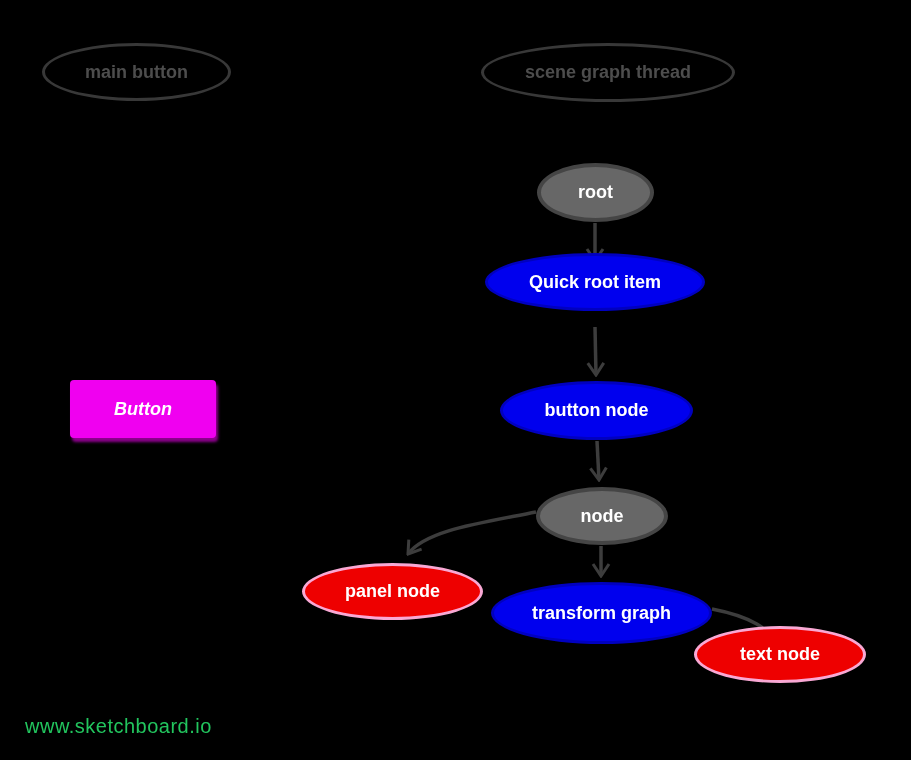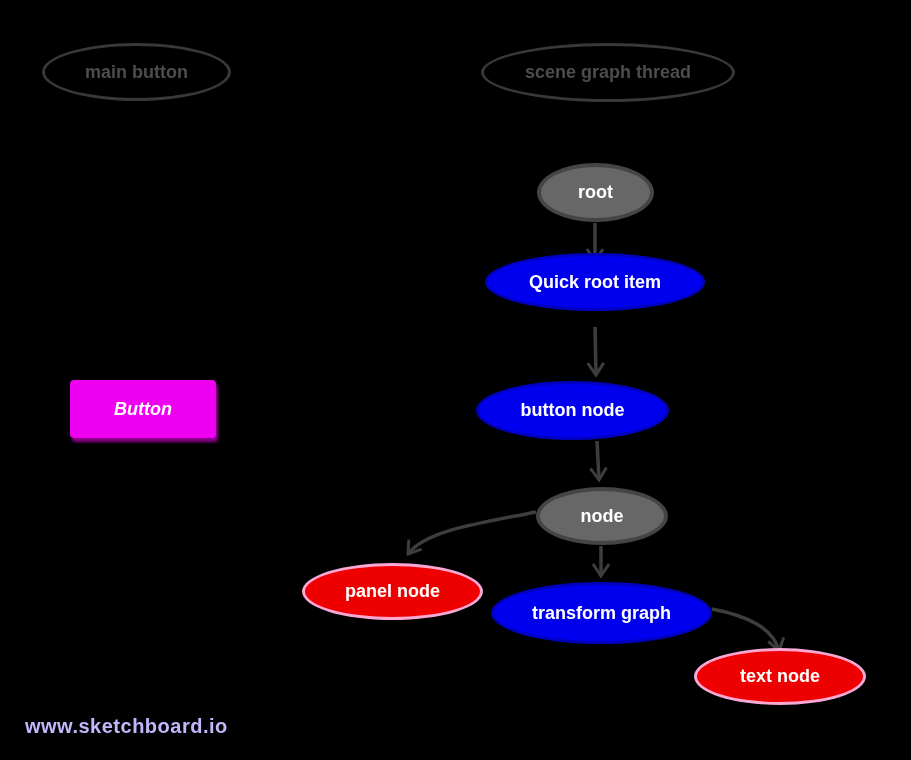--- a/index.html
+++ b/index.html
@@ -68,35 +68,35 @@
     justify-content: center;
     font-weight: bold;
     font-size: 18px;
     color: #ffffff;
     font-style: italic;
   }
   .watermark {
     position: absolute;
     left: 25px;
     top: 715px;
-    color: #c4b5fd;
+    color: #22c55e;
     font-size: 20px;
-    font-weight: 700;
+    font-weight: 400;
     letter-spacing: 0.5px;
   }
   
   .pos-thread-main     { left: 42px;  top: 43px;  width: 189px; height: 58px; }
   .pos-thread-scene    { left: 481px; top: 43px;  width: 254px; height: 59px; }
   .pos-root            { left: 537px; top: 163px; width: 117px; height: 59px; }
   .pos-quick           { left: 485px; top: 253px; width: 220px; height: 58px; }
-  .pos-button-node     { left: 476px; top: 381px; width: 193px; height: 59px; text-align: right; }
+  .pos-button-node     { left: 500px; top: 381px; width: 193px; height: 59px; text-align: right; }
   .pos-node            { left: 536px; top: 487px; width: 132px; height: 58px; }
   .pos-panel-node      { left: 302px; top: 563px; width: 181px; height: 57px; }
   .pos-transform-node  { left: 491px; top: 582px; width: 221px; height: 62px; }
-  .pos-text-node       { left: 694px; top: 648px; width: 172px; height: 57px; }
+  .pos-text-node       { left: 694px; top: 626px; width: 172px; height: 57px; }
 </style>
 </head>
 <body>
 
 <div class="canvas">
 
   <svg class="edges-layer" width="911" height="760" viewBox="0 0 911 760" xmlns="http://www.w3.org/2000/svg">
     <defs>
       <marker id="openArrow" viewBox="-14 -10 16 20" refX="0" refY="0" markerWidth="16" markerHeight="20" markerUnits="userSpaceOnUse" orient="auto">
         <path d="M-12,-8 L0,0 L-12,8" fill="none" stroke="#3d3d3d" stroke-width="3"></path>

